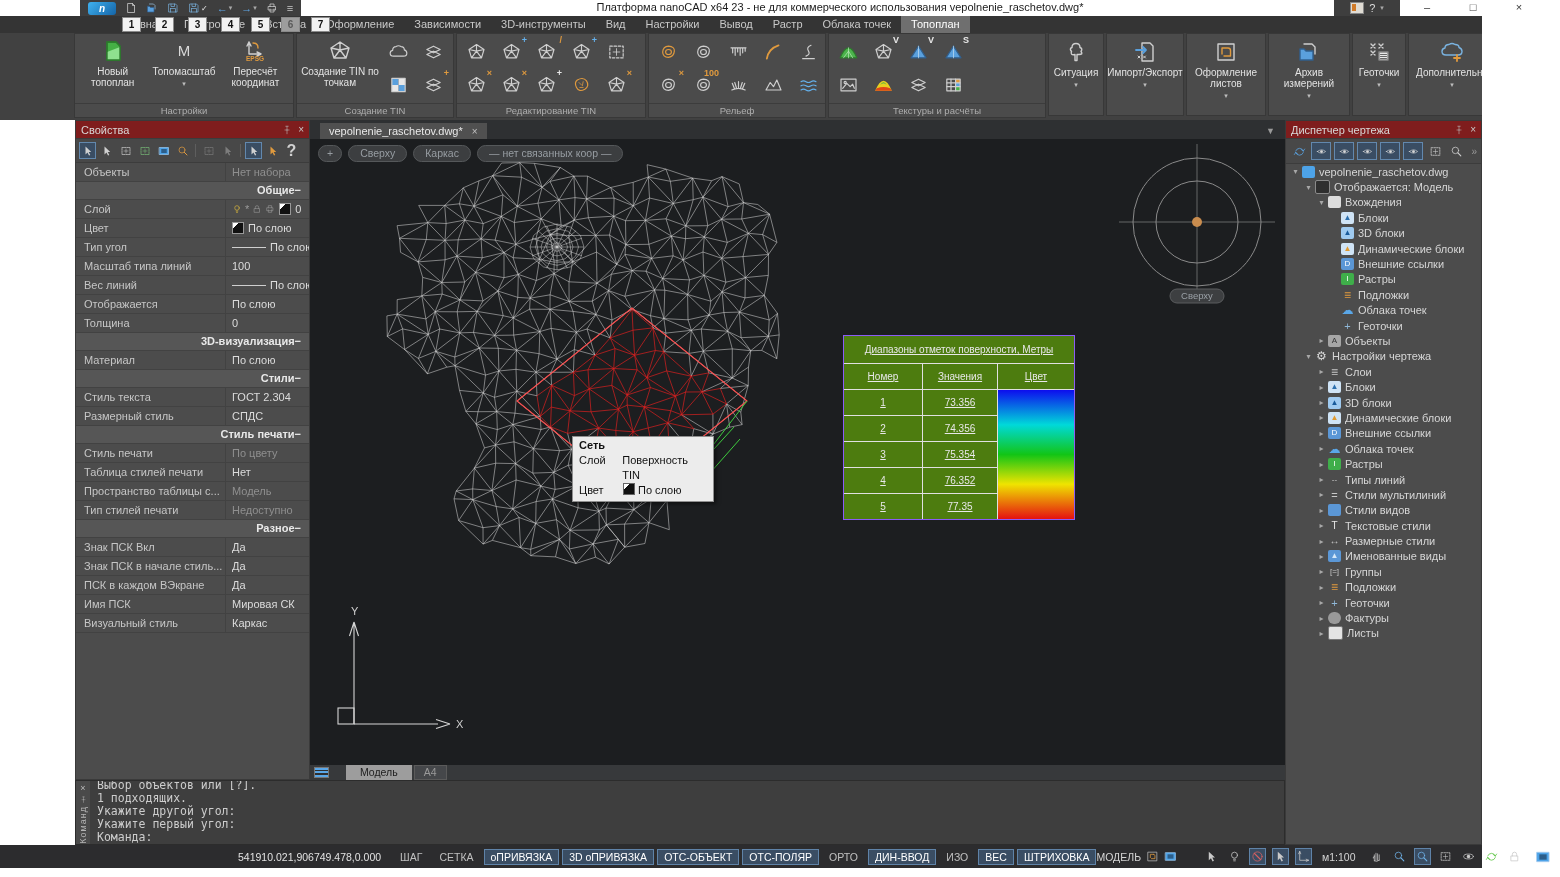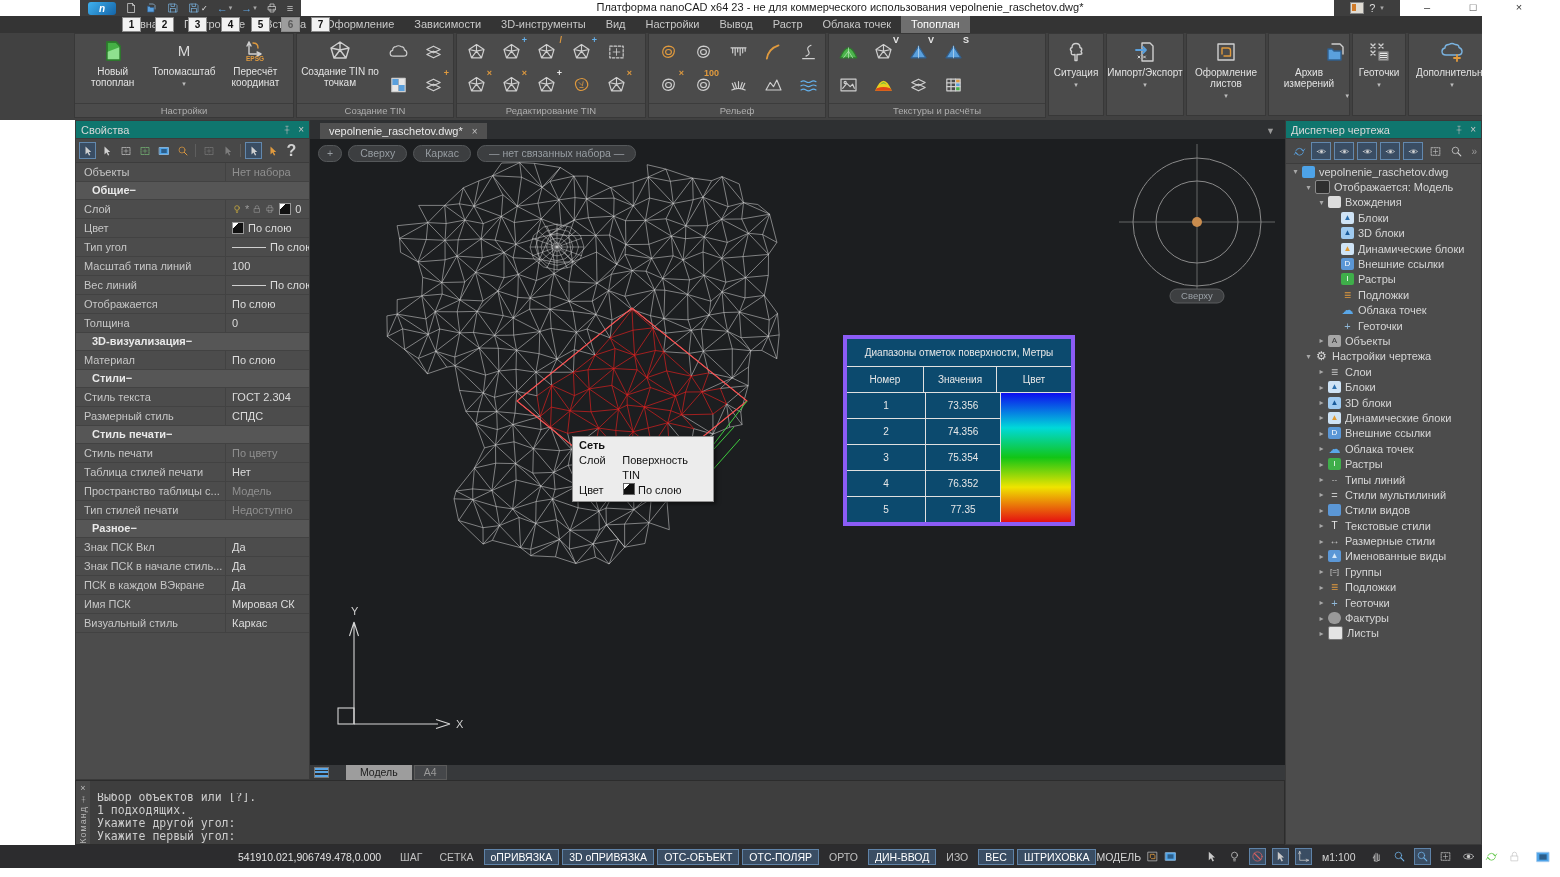--- a/index.html
+++ b/index.html
@@ -36,35 +36,35 @@
   .arr{font-size:7px;color:#bdbdbd;margin-top:1px;}
   .rgrid{display:grid;grid-template-rows:repeat(2,33px);grid-auto-flow:column;align-content:start;}
   .gicon{width:35px;display:flex;align-items:center;justify-content:center;position:relative;color:#cfcfcf;}
   .gicon svg{width:21px;height:20px;}
   .ov{position:absolute;right:2px;top:0;font-size:9px;font-weight:bold;line-height:10px;}
   .solo{height:83px;background:#4b4b4b;border:1px solid #383838;margin-right:2px;display:flex;flex-direction:column;align-items:center;padding-top:6px;font-size:10px;color:#e2e2e2;text-align:center;line-height:11px;box-sizing:border-box;flex:none;}
   .solo svg{width:24px;height:24px;margin-bottom:3px;}
 
   
   .props{position:absolute;left:75px;top:120px;width:235px;height:660px;background:#4c4c4c;border:1px solid #3a3a3a;box-sizing:border-box;}
-  .phead{height:17px;background:#0f766e;border-bottom:1px solid #3c3c3c;display:flex;align-items:center;font-size:11px;color:#d8d8d8;padding:0 5px;}
+  .phead{height:17px;background:#7f1d1d;border-bottom:1px solid #3c3c3c;display:flex;align-items:center;font-size:11px;color:#d8d8d8;padding:0 5px;}
   .phead .sp{flex:1;}
   .phead svg{width:10px;height:10px;color:#bbb;margin-left:6px;}
   .ptools{height:23px;display:flex;align-items:center;gap:2px;padding:0 3px;border-bottom:1px solid #3c3c3c;background:#484848;}
   .pticon{width:17px;height:17px;display:flex;align-items:center;justify-content:center;color:#d0d0d0;}
   .pticon svg{width:12px;height:12px;}
   .pticon.box{background:#3a4d63;border:1px solid #6288ae;box-sizing:border-box;}
   .pticon.dim{color:#7d7d7d;}
   .pticon.orange{color:#e09a3e;}
   .psep{width:1px;height:13px;background:#5e5e5e;margin:0 2px;}
   .prow{display:flex;height:18px;line-height:18px;border-bottom:1px solid #424242;font-size:11px;}
   .plabel{width:150px;padding-left:8px;color:#c6c6c6;border-right:1px solid #424242;white-space:nowrap;overflow:hidden;box-sizing:border-box;}
   .pval{flex:1;padding-left:6px;color:#dcdcdc;display:flex;align-items:center;gap:4px;white-space:nowrap;overflow:hidden;}
   .pval.muted{color:#8f8f8f;}
-  .prow.sec{background:#565656;font-weight:bold;color:#e9e9e9;height:17px;line-height:17px;padding:0 16px;justify-content:flex-start;}
+  .prow.sec{background:#565656;font-weight:bold;color:#e9e9e9;height:17px;line-height:17px;padding:0 8px;justify-content:flex-end;}
   .sw{width:10px;height:10px;background:linear-gradient(135deg,#fff 30%,#111 30%);border:1px solid #999;flex:none;}
   .lnline{width:34px;border-top:1px solid #cfcfcf;flex:none;}
   .lyric{display:flex;align-items:center;gap:3px;color:#9a9a9a;}
   .lyric svg{width:10px;height:10px;}
 
   
   .mgr{position:absolute;left:1285px;top:120px;width:197px;height:725px;background:#4c4c4c;border:1px solid #3a3a3a;box-sizing:border-box;overflow:hidden;}
   .mtools{height:24px;display:flex;align-items:center;gap:3px;padding:0 4px;border-bottom:1px solid #3c3c3c;background:#484848;}
   .eyebox{width:20px;height:18px;background:#3a4d63;border:1px solid #6288ae;display:flex;align-items:center;justify-content:center;color:#d8d8d8;box-sizing:border-box;}
   .eyebox svg{width:13px;height:11px;}
@@ -82,21 +82,21 @@
   .dtabarrow{margin-left:auto;margin-right:10px;color:#9a9a9a;font-size:9px;padding-bottom:3px;}
   .canvas-wrap{position:absolute;left:310px;top:139px;width:975px;height:626px;background:#1c1e20;overflow:hidden;}
   .canvas-wrap svg.scene{position:absolute;left:0;top:0;}
   .pills{position:absolute;left:8px;top:6px;display:flex;gap:6px;z-index:5;}
   .pill{background:#3c3e40;border:1px solid #55585a;border-radius:9px;color:#979da2;font-size:10.5px;padding:1px 11px;line-height:13px;}
   .pill.sm{padding:1px 8px;}
   .ttip{position:absolute;left:262px;top:297px;width:128px;background:#ececec;border:1px solid #8f8f8f;box-shadow:2px 2px 4px rgba(0,0,0,.5);z-index:6;font-size:11px;color:#111;padding:1px 6px 3px 6px;}
   .ttip .tr{display:flex;gap:10px;line-height:15px;}
   .ttip .tl{width:34px;}
   .tsw{width:10px;height:10px;background:linear-gradient(135deg,#fff 30%,#111 30%);border:1px solid #666;display:inline-block;vertical-align:-1px;margin-right:3px;}
-  .etable{position:absolute;left:533px;top:196px;width:232px;z-index:4;background:#0c4a6e;border:4px solid #8b5cf6;box-sizing:border-box;color:#e8e8e8;font-size:10px;text-align:center;}
+  .etable{position:absolute;left:533px;top:196px;width:232px;z-index:4;background:#4d7c0f;border:1px solid #8b5cf6;box-sizing:border-box;color:#e8e8e8;font-size:10px;text-align:center;text-decoration:underline;}
   .etitle{height:27px;line-height:27px;border-bottom:1px solid #e0e0e0;font-size:10px;}
   .ehead{display:flex;height:25px;line-height:25px;border-bottom:1px solid #e0e0e0;}
   .ehead div{border-right:1px solid #e0e0e0;box-sizing:border-box;}
   .ehead div:last-child{border-right:none;}
   .ebody{display:flex;}
   .enums{width:154px;}
   .erow{display:flex;height:25px;line-height:25px;border-bottom:1px solid #e0e0e0;}
   .erow:last-child{border-bottom:none;}
   .erow div{box-sizing:border-box;border-right:1px solid #e0e0e0;}
   .ec1{width:79px;}
@@ -108,21 +108,21 @@
   .slicon span{display:block;width:13px;height:9px;background:repeating-linear-gradient(#5aa7e8 0 2px,#2e3032 2px 3.5px);border:1px solid #777;}
   .stab-model{background:#9d9d9d;color:#202020;padding:0 14px;line-height:15px;margin-left:14px;}
   .stab-a4{background:#45474a;color:#9a9a9a;border:1px solid #5a5a5a;padding:0 9px;line-height:13px;margin-left:2px;box-sizing:border-box;}
 
   
   .cmd{position:absolute;left:75px;top:780px;width:1210px;height:65px;background:#3e3e3e;border:1px solid #2c2c2c;box-sizing:border-box;display:flex;}
   .cmdtab{width:14px;background:#4a4a4a;display:flex;flex-direction:column;align-items:center;padding-top:2px;gap:3px;color:#bbb;}
   .cmdtab .x{font-size:9px;}
   .cmdtab svg{width:9px;height:9px;}
   .cmdvert{writing-mode:vertical-rl;transform:rotate(180deg);font-size:9px;color:#b5b5b5;letter-spacing:1px;}
-  .cmdlines{flex:1;padding:0 0 0 7px;font-family:"DejaVu Sans Mono","Liberation Mono",monospace;font-size:11.5px;color:#cdcdcd;line-height:13px;overflow:hidden;margin-top:12px;}
+  .cmdlines{flex:1;padding:0 0 0 7px;font-family:"DejaVu Sans Mono","Liberation Mono",monospace;font-size:11.5px;color:#cdcdcd;line-height:13px;overflow:hidden;}
   .cmdlines div{white-space:pre;}
   .cmdlines div:first-child{margin-top:-2px;}
 
   
   .status{position:absolute;left:0;top:845px;width:1482px;height:23px;background:#2c2c2e;display:flex;align-items:center;font-size:10.5px;color:#c9c9c9;box-sizing:border-box;}
   .coords{margin-left:238px;color:#e2e2e2;white-space:nowrap;}
   .toggles{display:flex;gap:3px;margin-left:12px;align-items:center;}
   .tg{padding:2px 7px;white-space:nowrap;color:#c0c0c0;}
   .tg.on{background:#3a4d63;border:1px solid #5f83a8;color:#fff;padding:1px 6px;}
   .model-label{margin-left:auto;display:flex;align-items:center;gap:5px;color:#d5d5d5;}
@@ -632,21 +632,21 @@
         <span>Импорт/Экспорт</span>
         <span class="arr">▾</span>
       </div>
       <div class="solo" style="width: 80px;">
         <svg class="ic" style="color: rgb(207, 207, 207);">
           <use href="#sym-sheet"></use>
         </svg>
         <span>Оформление листов</span>
         <span class="arr">▾</span>
       </div>
-      <div class="solo" style="width: 82px; align-items: flex-end;">
+      <div class="solo" style="width: 82px;">
         <svg class="ic" style="color: rgb(207, 207, 207);">
           <use href="#sym-folder"></use>
         </svg>
         <span>Архив измерений</span>
         <span class="arr">▾</span>
       </div>
       <div class="solo" style="width: 54px;">
         <svg class="ic" style="color: rgb(207, 207, 207);">
           <use href="#sym-geopts"></use>
         </svg>
@@ -925,21 +925,21 @@
         <path d="M140 585 L126 580.5 M140 585 L126 589.5"></path>
         <text x="41" y="476" font-size="11" fill="#cfcfcf" stroke="none" font-family="Liberation Sans, sans-serif">Y</text>
         <text x="146" y="589" font-size="11" fill="#cfcfcf" stroke="none" font-family="Liberation Sans, sans-serif">X</text>
       </g>
     </svg>
 
     <div class="pills">
       <span class="pill sm">+</span>
       <span class="pill">Сверху</span>
       <span class="pill">Каркас</span>
-      <span class="pill">— нет связанных набора —</span>
+      <span class="pill">— нет связанных коор —</span>
     </div>
 
     <div class="ttip">
       <div class="tr" style="font-weight:bold;">
           <span>Сеть</span>
         </div>
       <div id="ttrows">
           <div class="tr">
             <span class="tl">Слой</span>
             <span>Поверхность TIN</span>

